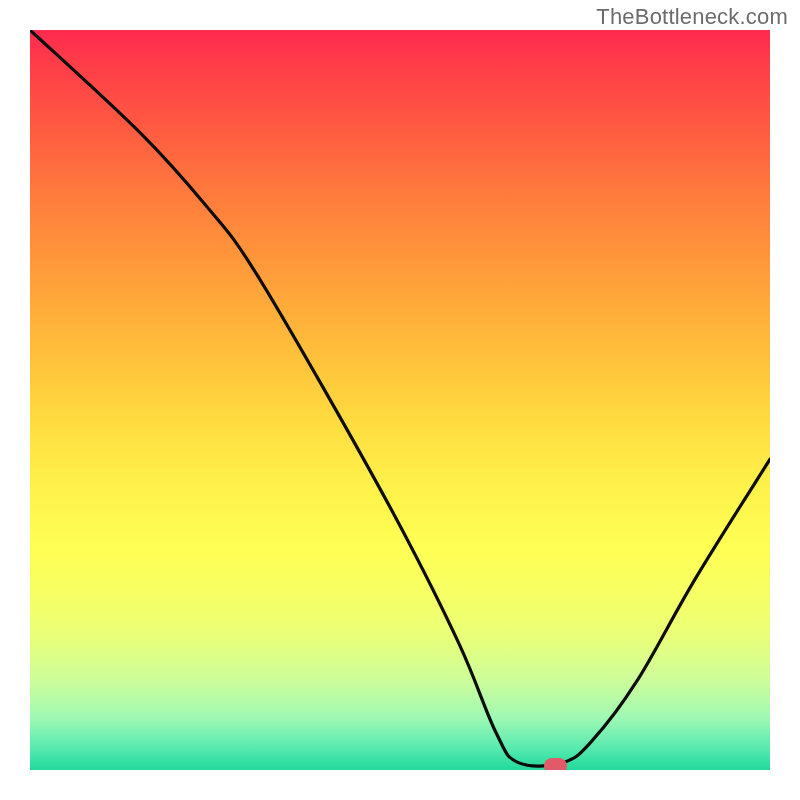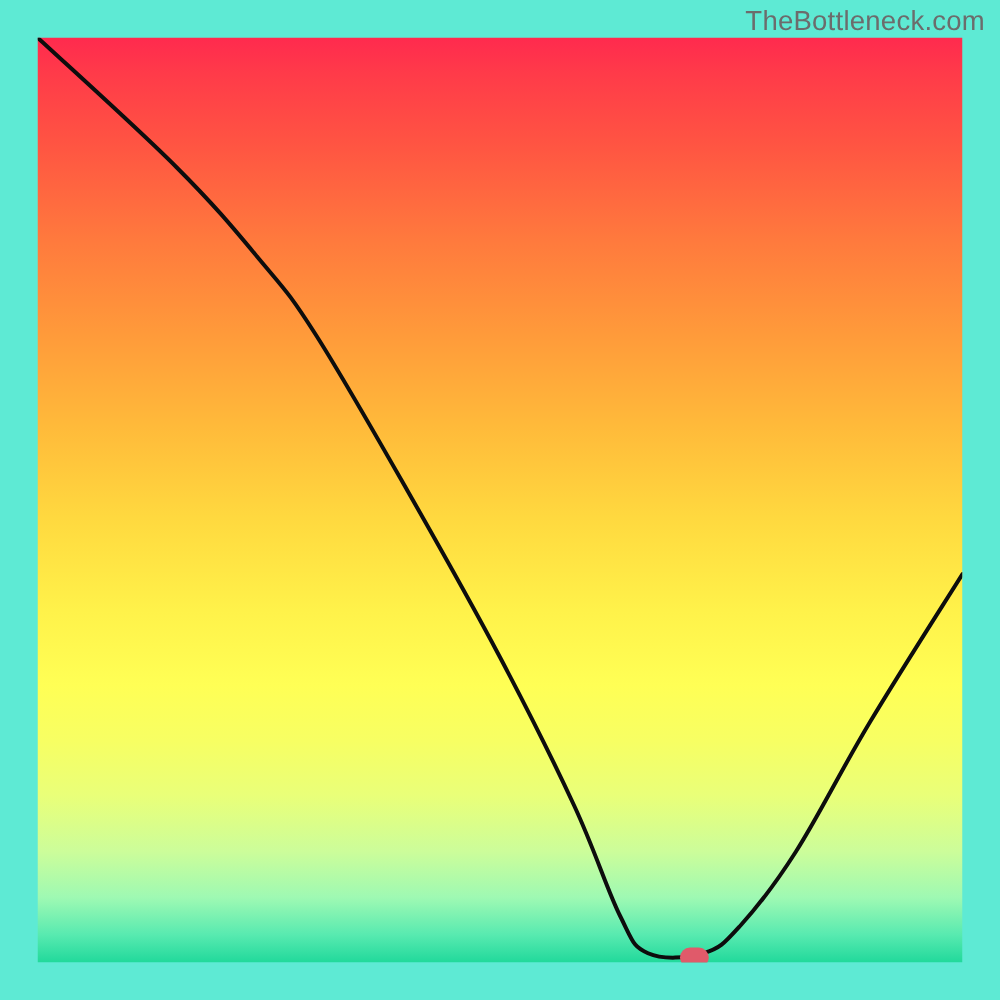--- a/index.html
+++ b/index.html
@@ -8,21 +8,21 @@
     width: 800px;
     height: 800px;
     background: #000;
     overflow: hidden;
     font-family: Arial, Helvetica, sans-serif;
   }
   .frame {
     position: relative;
     width: 800px;
     height: 800px;
-    background: #5eead4;
+    background: #ffffff;
   }
   .watermark {
     position: absolute;
     top: 4px;
     right: 12px;
     color: #6c6c6c;
     font-size: 22px;
     letter-spacing: 0.2px;
     z-index: 10;
   }

